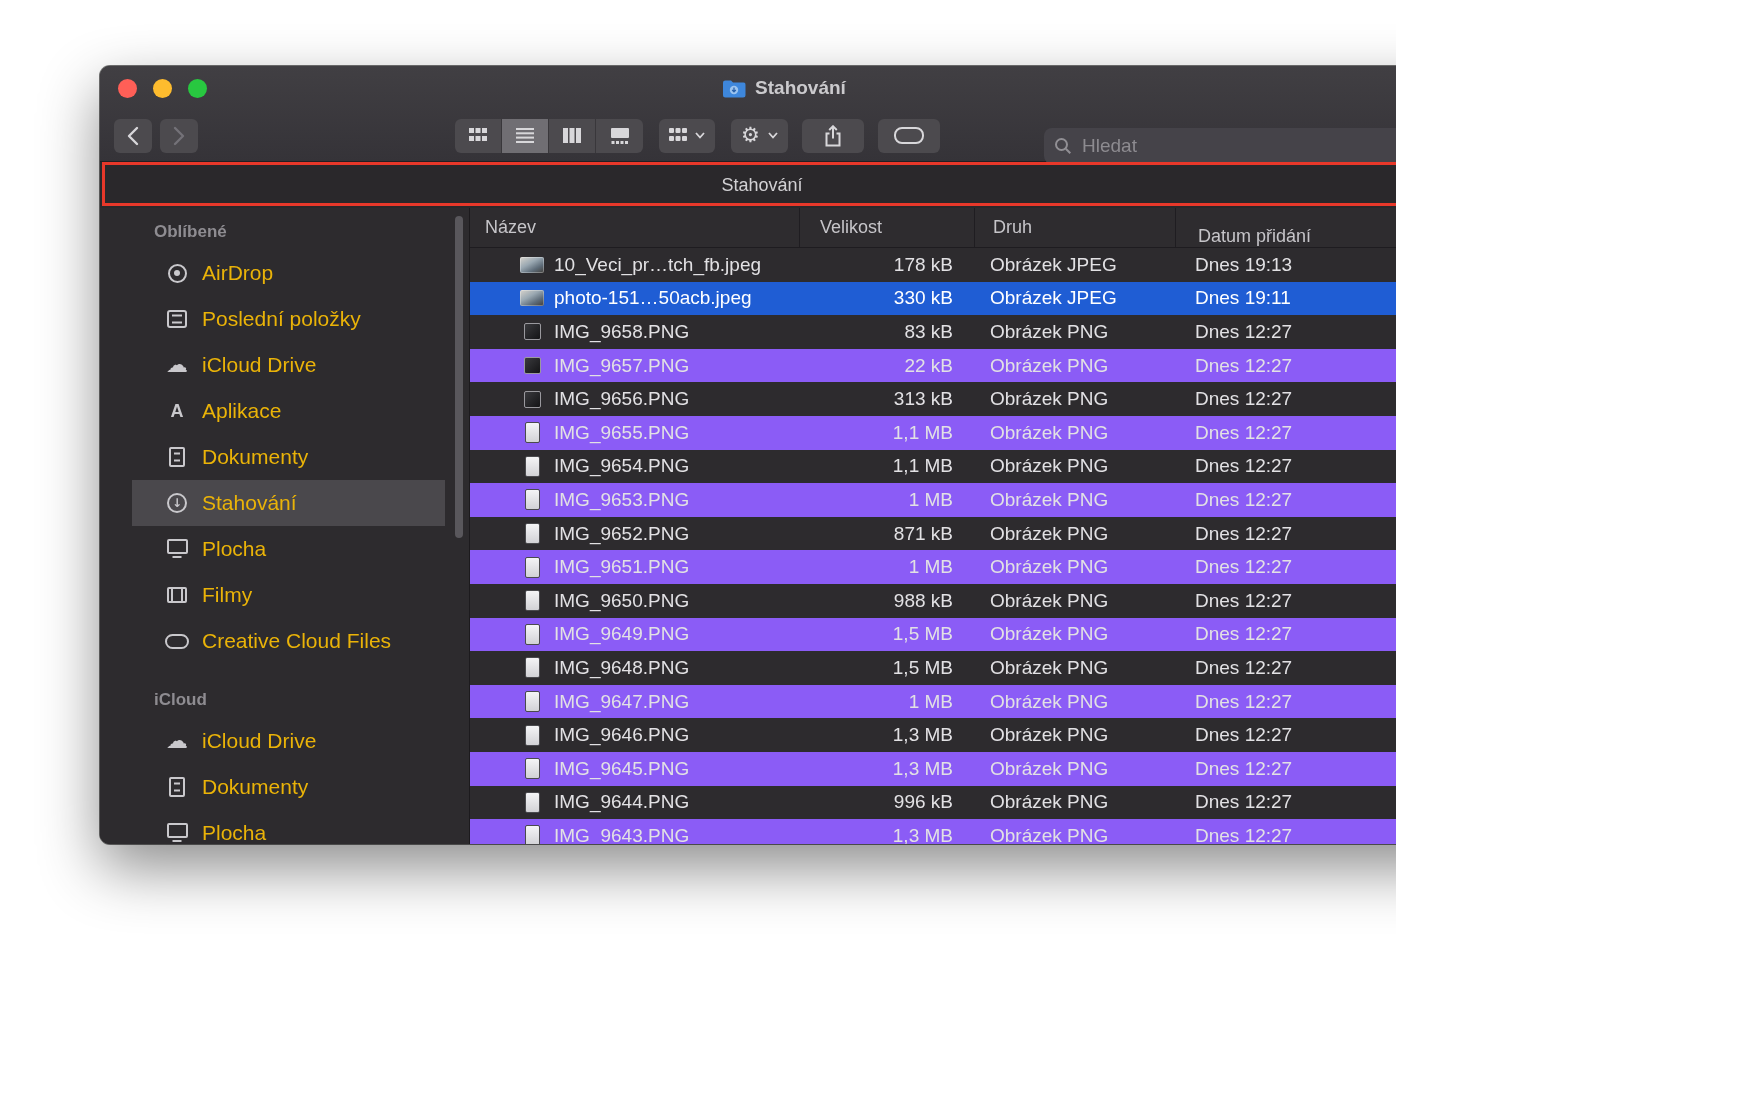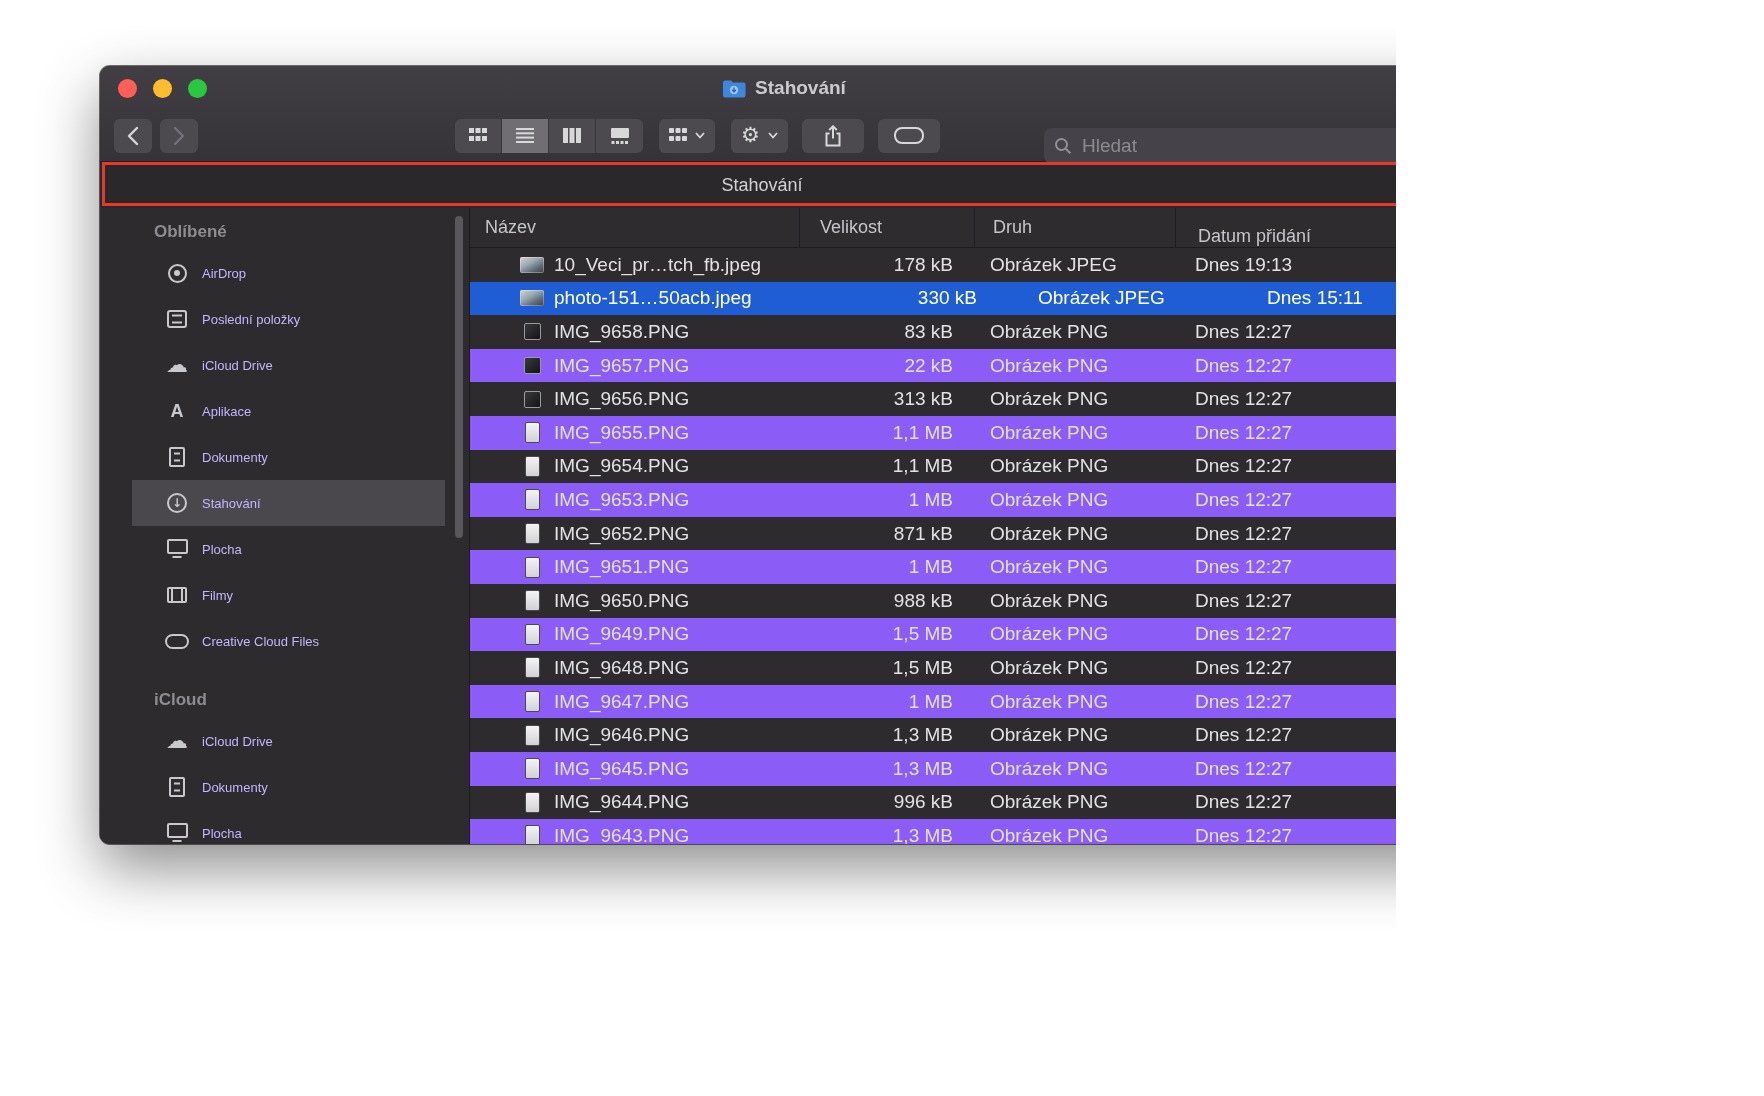--- a/index.html
+++ b/index.html
@@ -51,21 +51,21 @@
   .red-box{position:absolute;left:2px;right:2px;top:0;bottom:2px;border:3px solid #e8382a;pointer-events:none;z-index:5;box-sizing:border-box;}
 
   
   .content{display:flex;height:636px;background:#29272a;}
   .sidebar{width:337px;flex:0 0 337px;background:#2d2b2e;position:relative;overflow:hidden;padding-left:32px;}
   .vdivider{width:1px;flex:0 0 1px;background:#1c1a1d;}
   .sb-header{font-size:17px;font-weight:bold;color:#8e8c91;padding:14px 0 8px 22px;}
   .sb-section + .sb-section .sb-header{padding-top:26px;}
   .sb-item{height:46px;width:313px;display:flex;align-items:center;}
   .sb-item.selected{background:#4a484c;}
-  .sb-label{color:#c4b5fd;font-size:13px;white-space:nowrap;}
+  .sb-label{color:#eab308;font-size:21px;white-space:nowrap;}
   .sb-scrollbar{position:absolute;right:6px;top:8px;width:8px;height:322px;border-radius:4px;background:#59575c;}
 
   .sb-icon{position:relative;width:24px;height:24px;margin:0 13px 0 33px;flex:0 0 auto;
     display:flex;align-items:center;justify-content:center;color:#c9c8cc;}
   .airdrop-icon::before{content:"";width:15px;height:15px;border:2px solid currentColor;border-radius:50%;}
   .airdrop-icon::after{content:"";position:absolute;width:6px;height:6px;background:currentColor;border-radius:50%;
     left:50%;top:50%;transform:translate(-50%,-50%);}
   .recents-icon::before{content:"";width:16px;height:14px;border:2px solid currentColor;border-radius:3px;}
   .recents-icon::after{content:"";position:absolute;width:10px;height:5px;border-top:2px solid currentColor;
     border-bottom:2px solid currentColor;left:50%;top:50%;transform:translate(-50%,-50%);}
@@ -92,21 +92,21 @@
   .h-name{flex:0 0 330px;padding-left:15px;border-right:1px solid #1f1d21;}
   .h-size{flex:0 0 175px;padding-left:20px;border-right:1px solid #1f1d21;}
   .h-kind{flex:0 0 201px;padding-left:18px;border-right:1px solid #1f1d21;}
   .h-date{flex:1;padding-left:22px;padding-right:26px;align-items:flex-end;}
   .chev{width:9px;height:9px;border-right:2px solid #b3b2b6;border-bottom:2px solid #b3b2b6;
     transform:rotate(45deg);margin-left:auto;margin-bottom:5px;}
 
   .lbody{flex:1;overflow:hidden;padding-right:44px;}
   .frow{height:33.6px;display:flex;align-items:center;font-size:19px;color:#e2e1e4;}
   .frow.alt{background:#2d2b2e;}
-  .frow.selected{background:#1f5dd4;color:#ffffff;gap:24px;}
+  .frow.selected{background:#1f5dd4;color:#ffffff;}
   .cell-name{flex:0 0 330px;display:flex;align-items:center;overflow:hidden;white-space:nowrap;box-sizing:border-box;}
   .icon-slot{width:26px;flex:0 0 26px;display:flex;justify-content:center;margin-left:49px;margin-right:9px;}
   .fname{overflow:hidden;text-overflow:ellipsis;}
   .cell-size{flex:0 0 175px;text-align:right;padding-right:22px;box-sizing:border-box;white-space:nowrap;}
   .cell-kind{flex:0 0 201px;padding-left:15px;box-sizing:border-box;white-space:nowrap;}
   .cell-date{flex:1;padding-left:19px;box-sizing:border-box;white-space:nowrap;}
 
   .fi{display:block;}
   .fi.jpeg{width:24px;height:16px;border-radius:2px;
     background:linear-gradient(150deg,#d8d4cd 0%,#9aa8b2 40%,#5e6c79 70%,#403c37 100%);
@@ -345,21 +345,21 @@
             </div>
             <div class="frow selected">
               <div class="cell-name">
                 <span class="icon-slot">
                   <span class="fi jpeg"></span>
                 </span>
                 <span class="fname">photo-151…50acb.jpeg</span>
               </div>
               <div class="cell-size">330 kB</div>
               <div class="cell-kind">Obrázek JPEG</div>
-              <div class="cell-date">Dnes 15:11</div>
+              <div class="cell-date">Dnes 19:11</div>
             </div>
             <div class="frow alt">
               <div class="cell-name">
                 <span class="icon-slot">
                   <span class="fi square"></span>
                 </span>
                 <span class="fname">IMG_9658.PNG</span>
               </div>
               <div class="cell-size">83 kB</div>
               <div class="cell-kind">Obrázek PNG</div>

